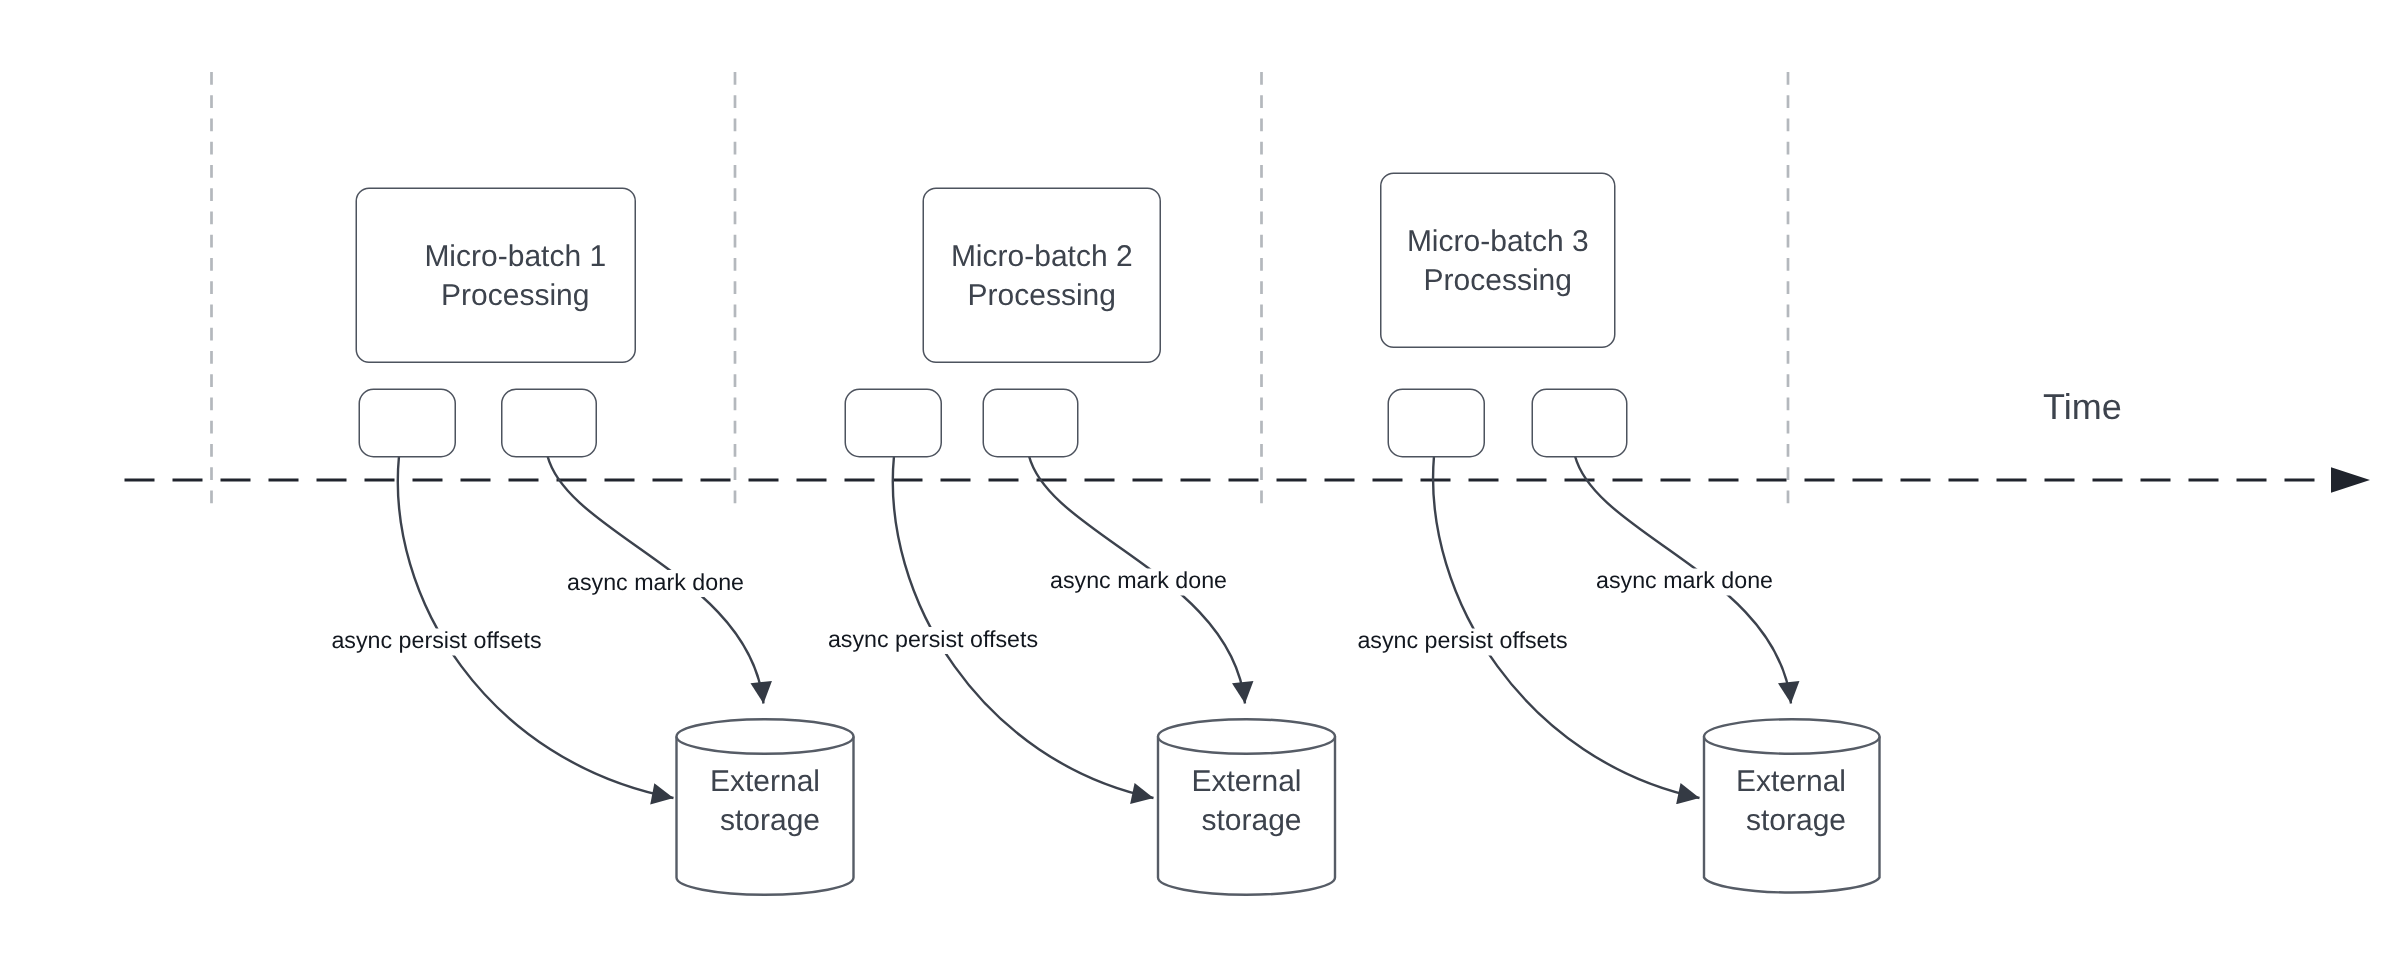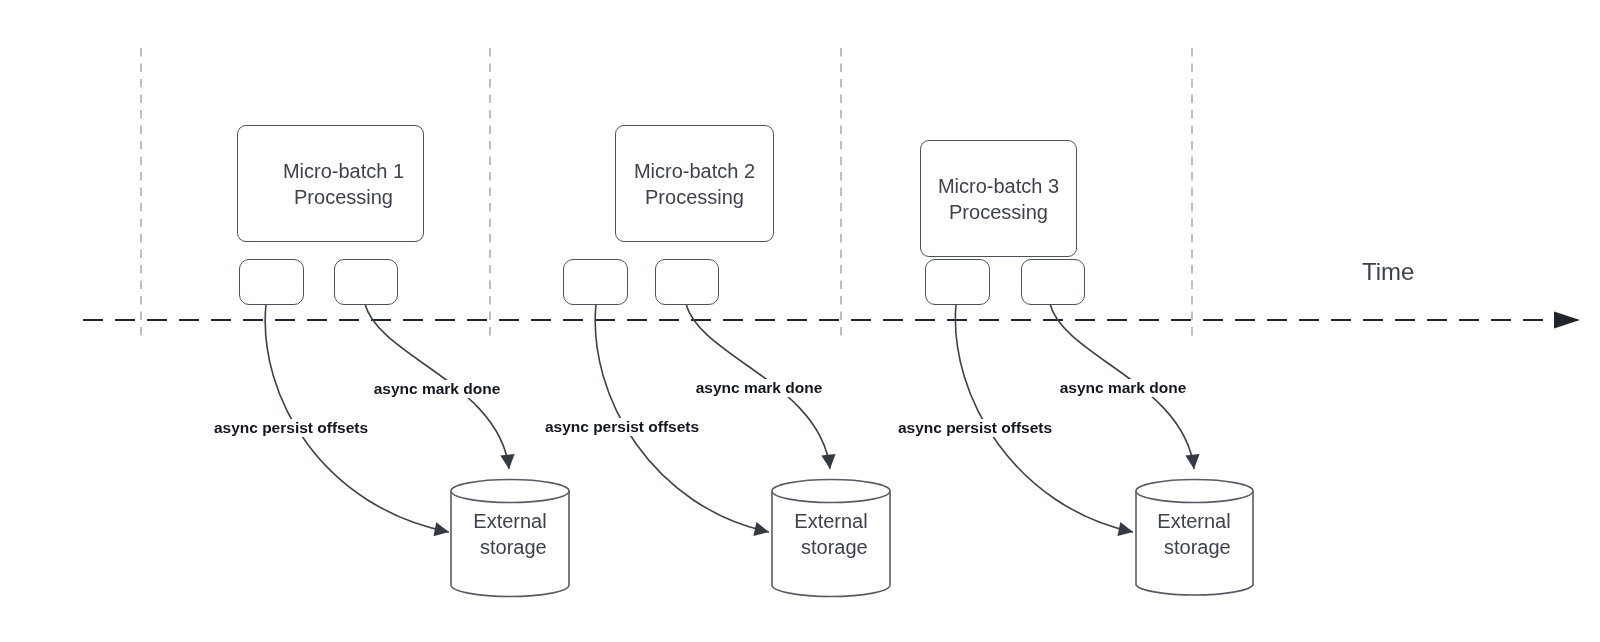--- a/index.html
+++ b/index.html
@@ -12,21 +12,21 @@
     position:absolute;background:#ffffff;border:1.6px solid #4d535e;border-radius:9px;
     display:flex;align-items:center;justify-content:center;text-align:center;
     font-size:20px;line-height:26px;color:#3d434d;white-space:pre-line;
   }
   .task-box{
     position:absolute;background:#ffffff;border:1.6px solid #4d535e;border-radius:10px;
     width:62px;height:44px;
   }
   .arrow-label{
     position:absolute;transform:translateX(-50%);background:#ffffff;padding:0 4px;
-    font-weight:bold;font-size:15.5px;line-height:18px;color:#12171f;white-space:nowrap;
+    font-weight:normal;font-size:15.5px;line-height:18px;color:#12171f;white-space:nowrap;
   }
   .storage-label{
     position:absolute;transform:translateX(-50%);text-align:right;
     font-size:20px;line-height:26px;color:#3d434d;white-space:pre-line;
   }
   .time-label{
     position:absolute;font-size:24px;color:#3d434d;white-space:nowrap;
   }
 </style>
 </head>
@@ -83,21 +83,21 @@
 
   <div class="process-box" style="left:578px;top:125px;width:157px;height:115px;margin-left:37px;">Micro-batch 2
 Processing</div>
   <div class="task-box" style="left:563px;top:259px;width:63px;"></div>
   <div class="task-box" style="left:655px;top:259px;"></div>
   <div class="arrow-label" style="left:622px;top:418px;">async persist offsets</div>
   <div class="arrow-label" style="left:759px;top:379px;">async mark done</div>
   <div class="storage-label" style="left:831px;top:508px;">External
 storage</div>
 
-  <div class="process-box" style="left:920px;top:140px;width:155px;height:115px;">Micro-batch 3
+  <div class="process-box" style="left:920px;top:115px;width:155px;height:115px;">Micro-batch 3
 Processing</div>
   <div class="task-box" style="left:925px;top:259px;width:63px;"></div>
   <div class="task-box" style="left:1021px;top:259px;"></div>
   <div class="arrow-label" style="left:975px;top:419px;">async persist offsets</div>
   <div class="arrow-label" style="left:1123px;top:379px;">async mark done</div>
   <div class="storage-label" style="left:1194px;top:508px;">External
 storage</div>
 
   <div class="time-label" style="left:1362px;top:258px;">Time</div>
 

